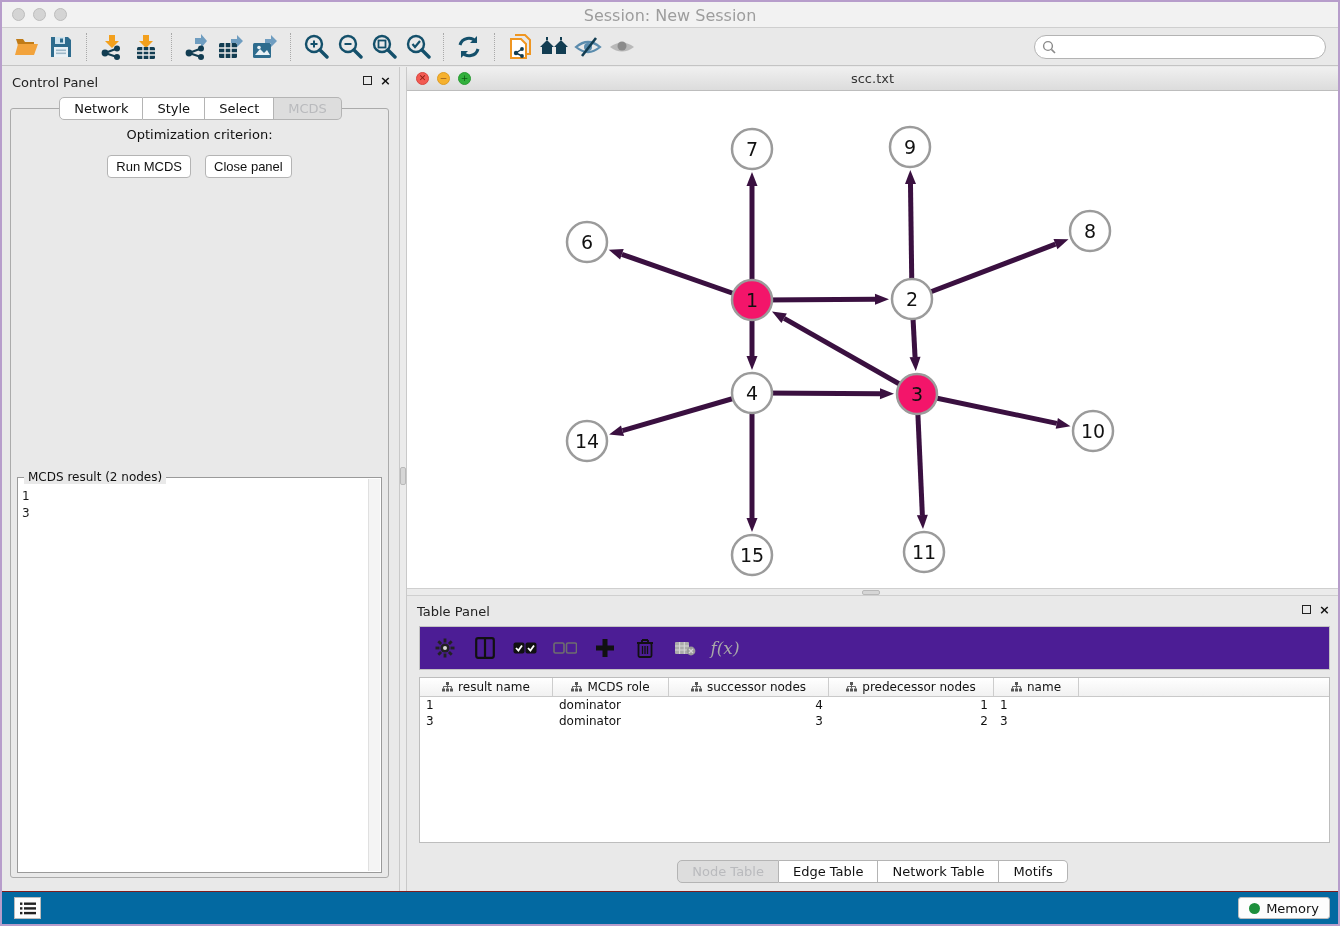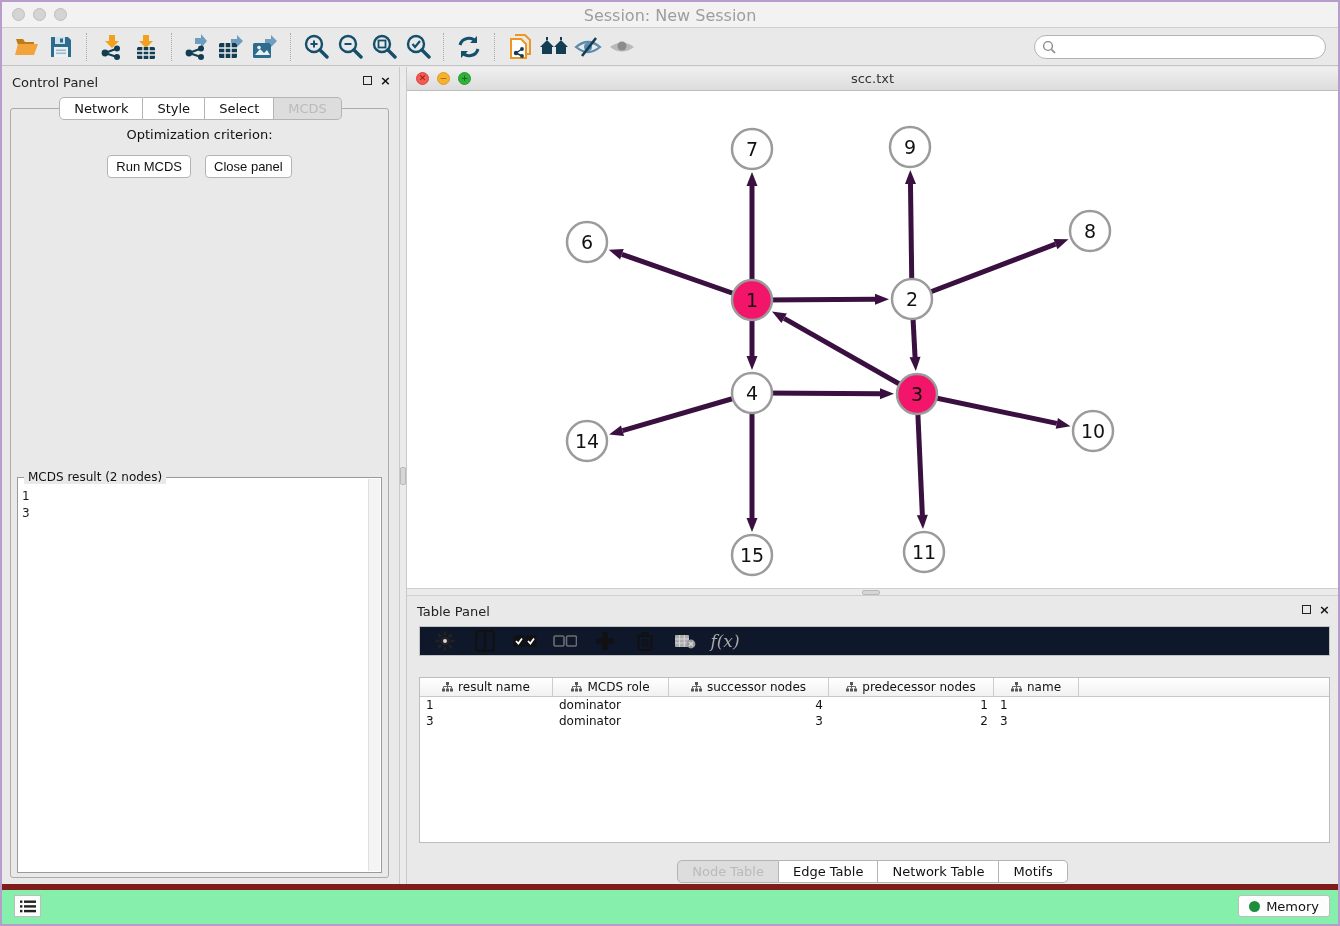--- a/index.html
+++ b/index.html
@@ -63,35 +63,35 @@
   #net-title { position:absolute; left:0; right:0; top:4px; text-align:center; font-size:13px; color:#333; }
   .tl-red { background:#f25a52; border:1px solid #d8463f; color:#8c1d12; }
   .tl-yellow { background:#f6b12e; border:1px solid #dd9c23; color:#91591d; }
   .tl-green { background:#32b03c; border:1px solid #2a9a34; color:#0e5c14; }
   #net-canvas { position:absolute; left:0; top:24px; right:0; bottom:0; background:#fff; }
   #h-splitter { position:absolute; left:0; right:0; top:521px; height:8px; background:#ebebeb; border-top:1px solid #cfcfcf; border-bottom:1px solid #cfcfcf; }
   .grip-h { position:absolute; left:455px; top:0.5px; width:18px; height:5px; background:#d6d6d6; border:1px solid #b9b9b9; border-radius:2px; }
 
   
   #table-panel { position:absolute; left:0; right:0; top:529px; bottom:0; background:#e9e9e9; }
-  #tp-toolbar { position:absolute; left:12px; right:8px; top:30px; height:30px; background:#0f172a; border:1px solid #c2c2c2; display:flex; align-items:center; gap:10px; padding:8px 10px; }
+  #tp-toolbar { position:absolute; left:12px; right:8px; top:30px; height:44px; background:#4c1d95; border:1px solid #c2c2c2; display:flex; align-items:center; gap:10px; padding:8px 10px; }
   .tp-btn { width:30px; height:30px; display:flex; align-items:center; justify-content:center; }
   #fx-label { font-family:"DejaVu Serif","Liberation Serif",serif; font-style:italic; font-size:17px; color:#a9a9a9; }
 
   #tp-table { position:absolute; left:12px; right:8px; top:81px; bottom:48px; background:#fff; border:1px solid #bdbdbd; overflow:hidden; }
   #tp-header { display:flex; height:19px; border-bottom:1px solid #c9c9c9; background:linear-gradient(#ffffff,#f1f1f1); }
   .hcell { display:flex; align-items:center; justify-content:center; gap:5px; border-right:1px solid #cdcdcd; font-size:12px; color:#111; }
   .tp-row { display:flex; height:16px; font-size:12px; color:#111; }
   .tcell { padding:1px 6px 0 6px; overflow:hidden; white-space:nowrap; }
   .t-right { text-align:right; }
 
   #tp-tabs-wrap { position:absolute; left:0; right:0; bottom:8px; display:flex; justify-content:center; }
 
   
-  #statusbar { position:absolute; left:0; right:0; bottom:0; height:40px; background:#86efac; border-top:6px solid #7f1d1d; }
+  #statusbar { position:absolute; left:0; right:0; bottom:0; height:33px; background:#0369a1; border-top:1px solid #7f1d1d; }
   #list-btn { position:absolute; left:12px; top:5px; width:27px; height:22px; background:#fdfdfd; border:1px solid #bdbdbd; display:flex; align-items:center; justify-content:center; }
   #memory-btn { position:absolute; right:8px; top:5px; height:22px; background:#fdfdfd; border:1px solid #bdbdbd; border-radius:3px; display:flex; align-items:center; gap:6px; padding:0 10px; font-size:13px; color:#111; }
   #memory-dot { width:11px; height:11px; border-radius:50%; background:#1d8f3c; }
 
   .icon-svg { display:block; }
   .sitemap-icon { display:inline-block; }
 </style>
 </head>
 <body>
 

